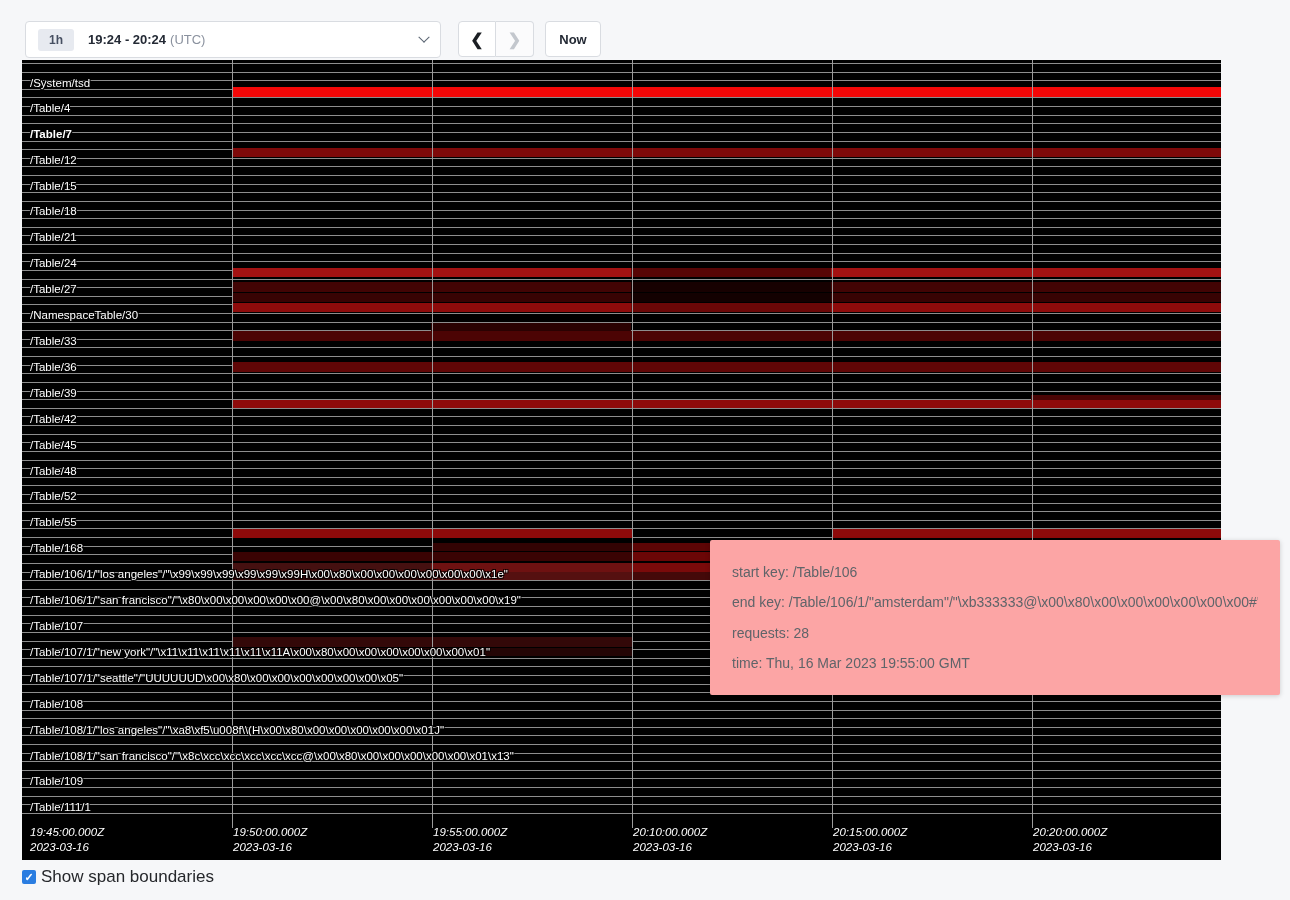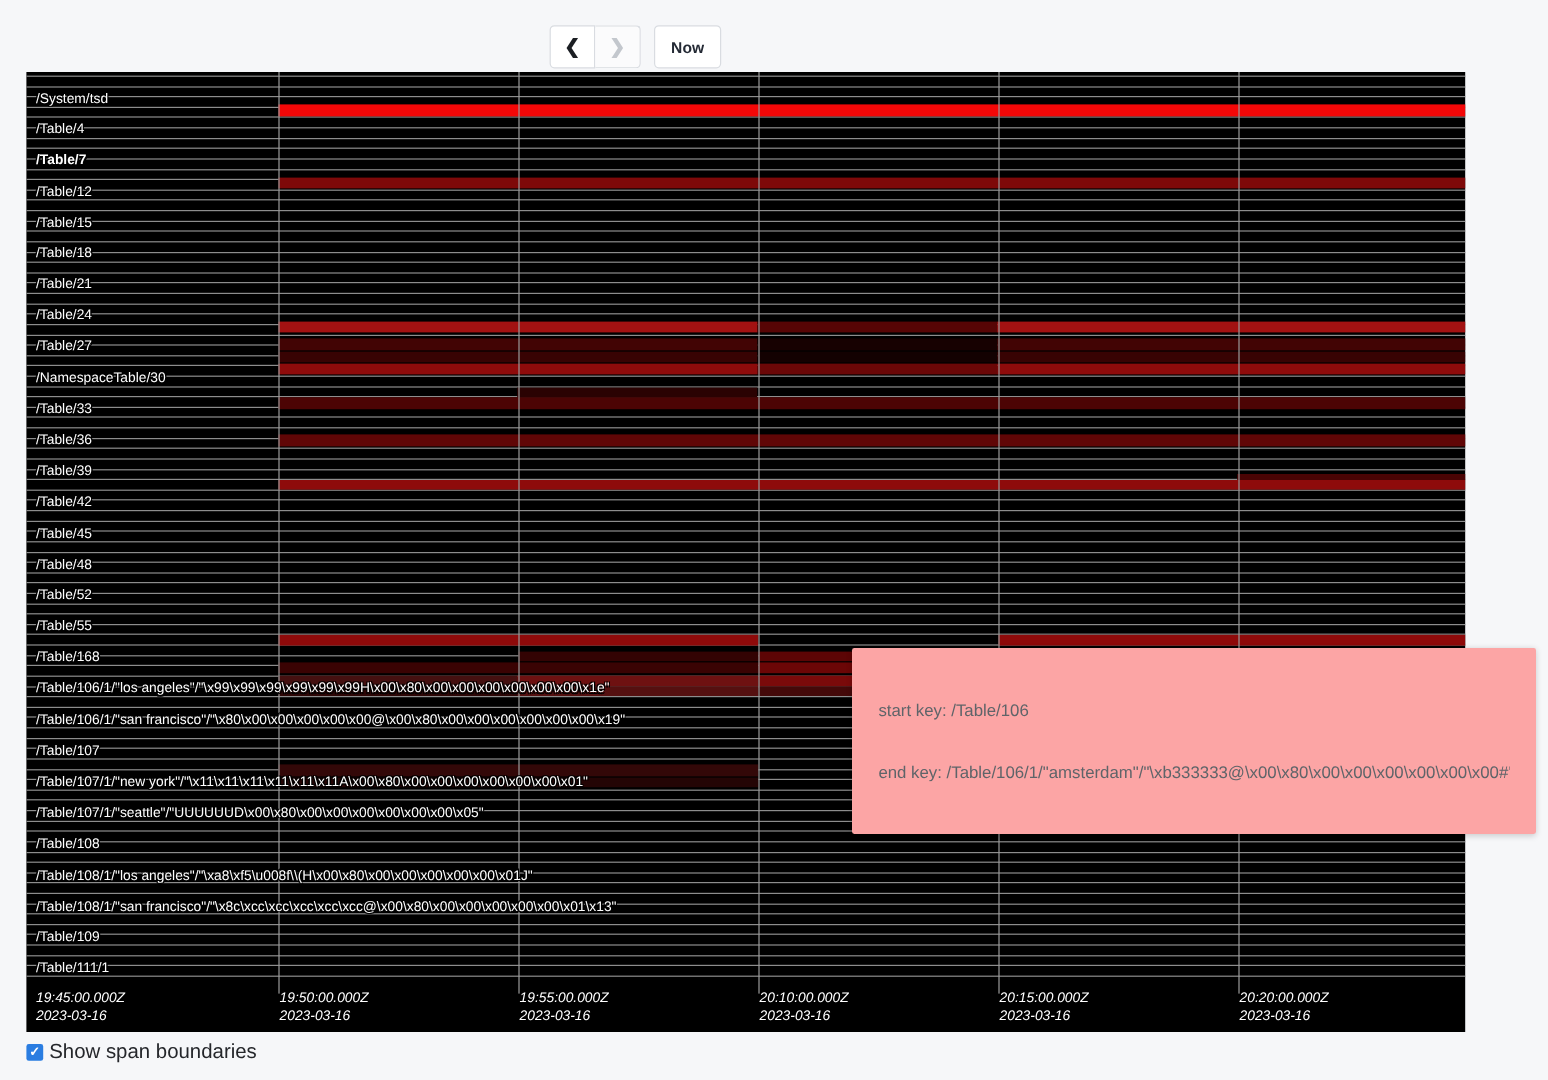--- a/index.html
+++ b/index.html
@@ -74,20 +74,26 @@
     width:14px; height:14px; background:#2a7de1; border-radius:2px;
     color:#fff; font-size:11px; line-height:14px; text-align:center; font-weight:bold;
   }
   .checkbox-label { font-size:17px; color:#25272b; margin-left:5px; }
 </style>
 </head>
 <body>
 
 <div id="app">
 
+  <div class="range-select">
+    <span class="duration-chip">1h</span>
+    <span class="range-text">19:24 - 20:24</span>
+    <span class="range-text range-tz">(UTC)</span>
+    <span class="chevron-down"></span>
+  </div>
   <div class="btn-group">
     <div class="nav-btn prev">❮</div>
     <div class="nav-btn next">❯</div>
   </div>
   <div class="now-btn">Now</div>
 
   <div class="kv-canvas" id="canvas">
       <div class="hline" style="top: 3px; background: rgb(141, 141, 141);"></div>
       <div class="hline" style="top: 11.62px; background: rgb(141, 141, 141);"></div>
       <div class="hline" style="top: 20.24px; background: rgb(141, 141, 141);"></div>
@@ -258,20 +264,22 @@
       <div class="axis-date" style="left: 611px;">2023-03-16</div>
       <div class="axis-time" style="left: 811px;">20:15:00.000Z</div>
       <div class="axis-date" style="left: 811px;">2023-03-16</div>
       <div class="axis-time" style="left: 1011px;">20:20:00.000Z</div>
       <div class="axis-date" style="left: 1011px;">2023-03-16</div>
     </div>
 
   <div class="kv-tooltip" id="tooltip">
       <div class="tooltip-line">start key: /Table/106</div>
       <div class="tooltip-line">end key: /Table/106/1/"amsterdam"/"\xb333333@\x00\x80\x00\x00\x00\x00\x00\x00#"</div>
+      <div class="tooltip-line">requests: 28</div>
+      <div class="tooltip-line">time: Thu, 16 Mar 2023 19:55:00 GMT</div>
     </div>
 
   <div class="footer-row">
     <span class="checkbox">✓</span>
     <span class="checkbox-label">Show span boundaries</span>
   </div>
 
 </div>
 
 </body></html>

